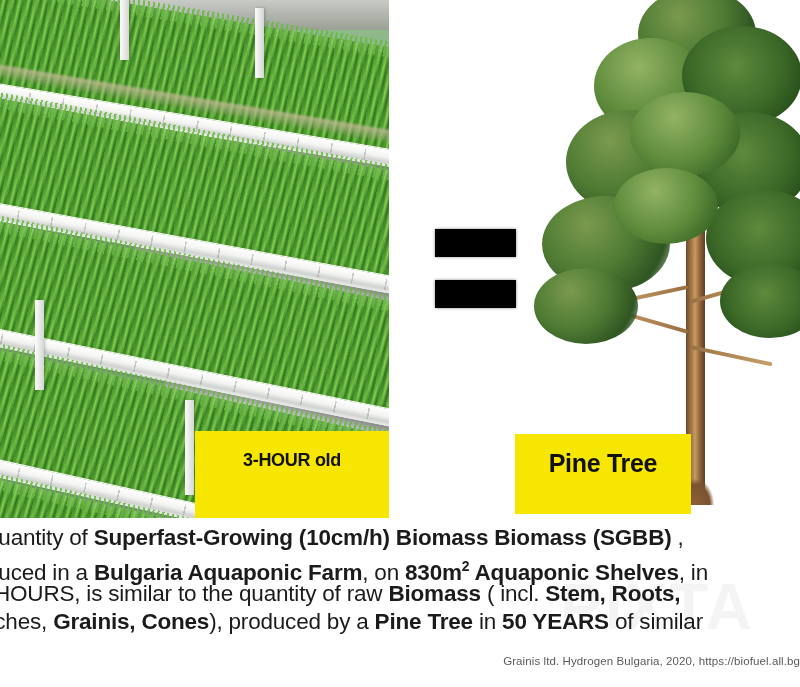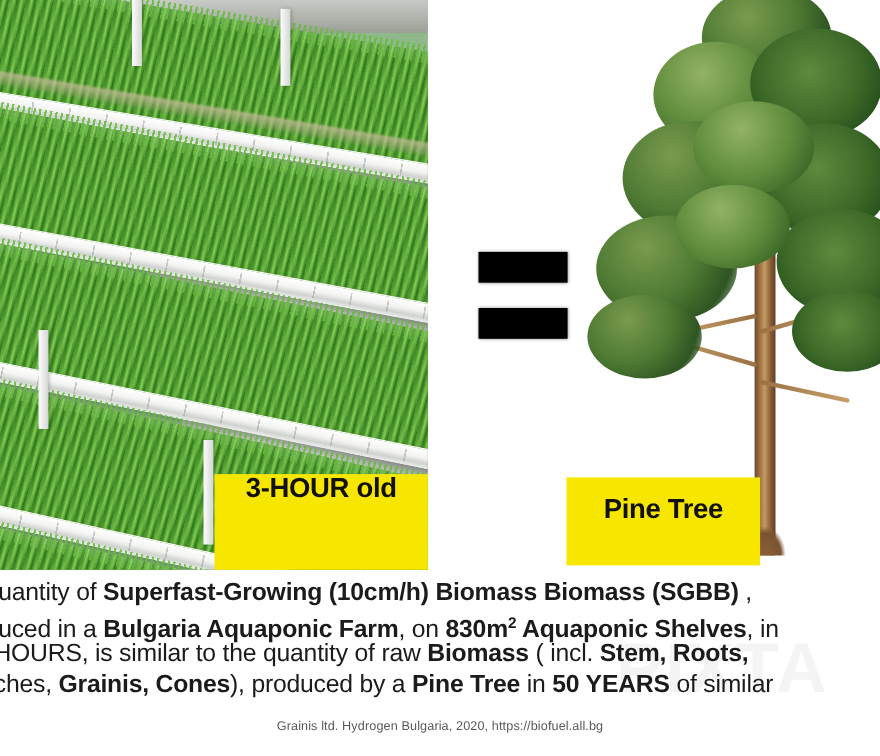--- a/index.html
+++ b/index.html
@@ -182,22 +182,22 @@
   }
   .ylabel .ln { display: block; white-space: nowrap; }
   .ylabel sup { font-size: 0.62em; vertical-align: super; }
 
   #label-bamboo {
     left: 195px;
     top: 431px;
     width: 194px;
     height: 87px;
     background: #f7e700;
-    padding-top: 0;
-    font-size: 25px;
+    padding-top: 16px;
+    font-size: 18px;
     line-height: 27px;
   }
   #label-pine {
     left: 515px;
     top: 434px;
     width: 176px;
     height: 80px;
     background: #f7e700;
     padding-top: 15px;
     font-size: 25px;
@@ -226,21 +226,21 @@
   .caption .cline.l1 { margin-left: -14px; }
   .caption .cline.l2 { margin-left: -14px; }
   .caption .cline.l3 { margin-left: -6px; }
   .caption .cline.l4 { margin-left: -18px; }
 
   .credit {
     position: absolute;
     left: 0;
     top: 655px;
     width: 800px;
-    text-align: center;
+    text-align: right;
     font-size: 11.5px;
     color: #5a5a5a;
     letter-spacing: 0.1px;
   }
 
   
   .watermark {
     position: absolute;
     left: 560px;
     top: 570px;

